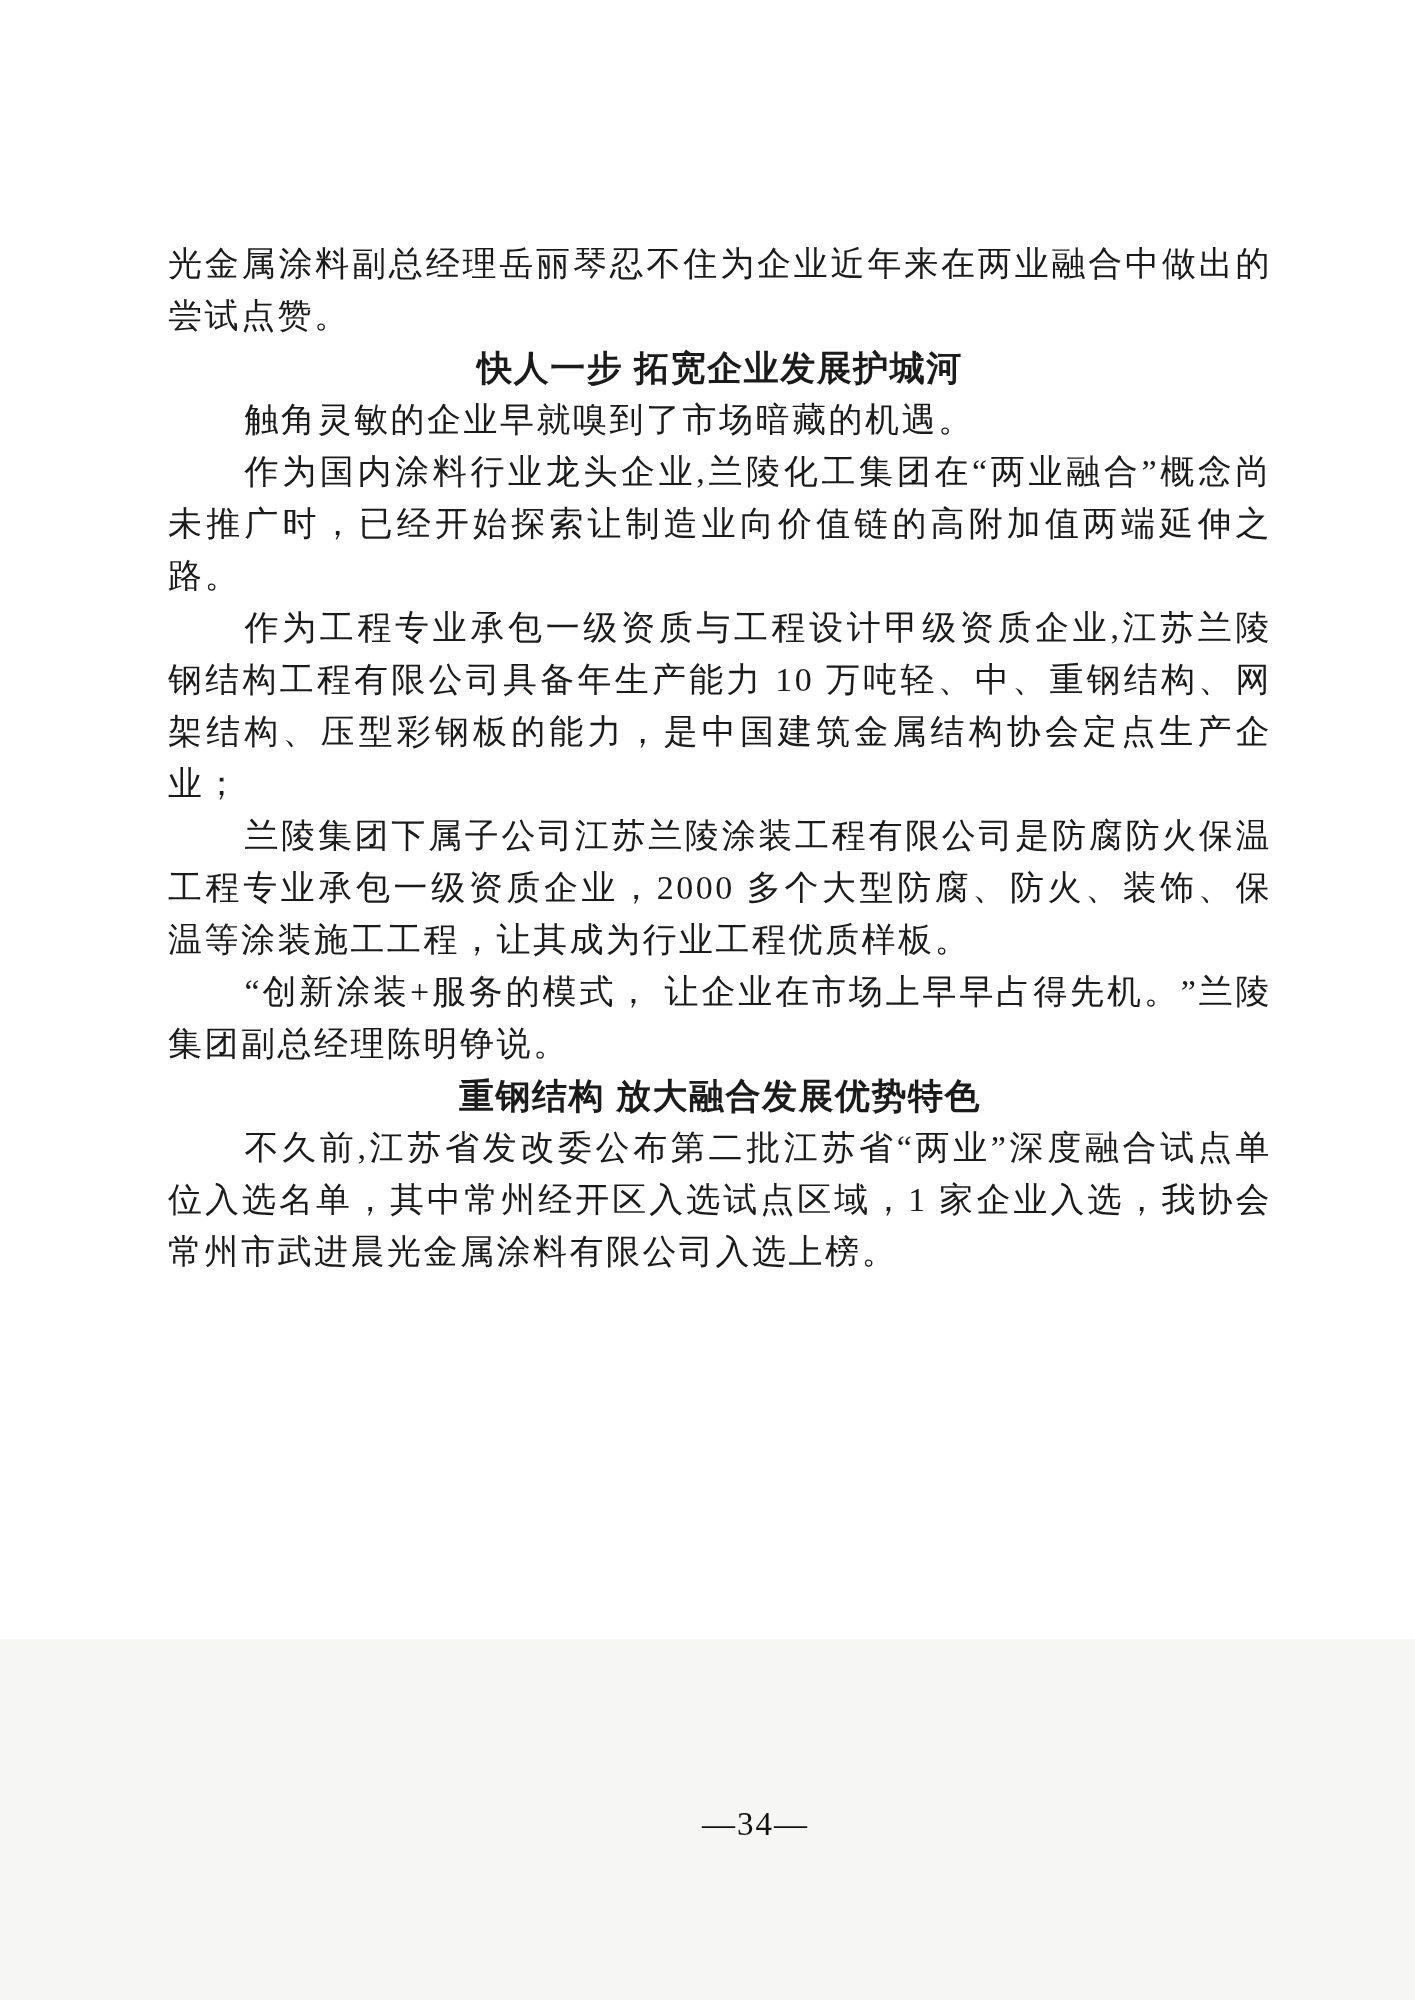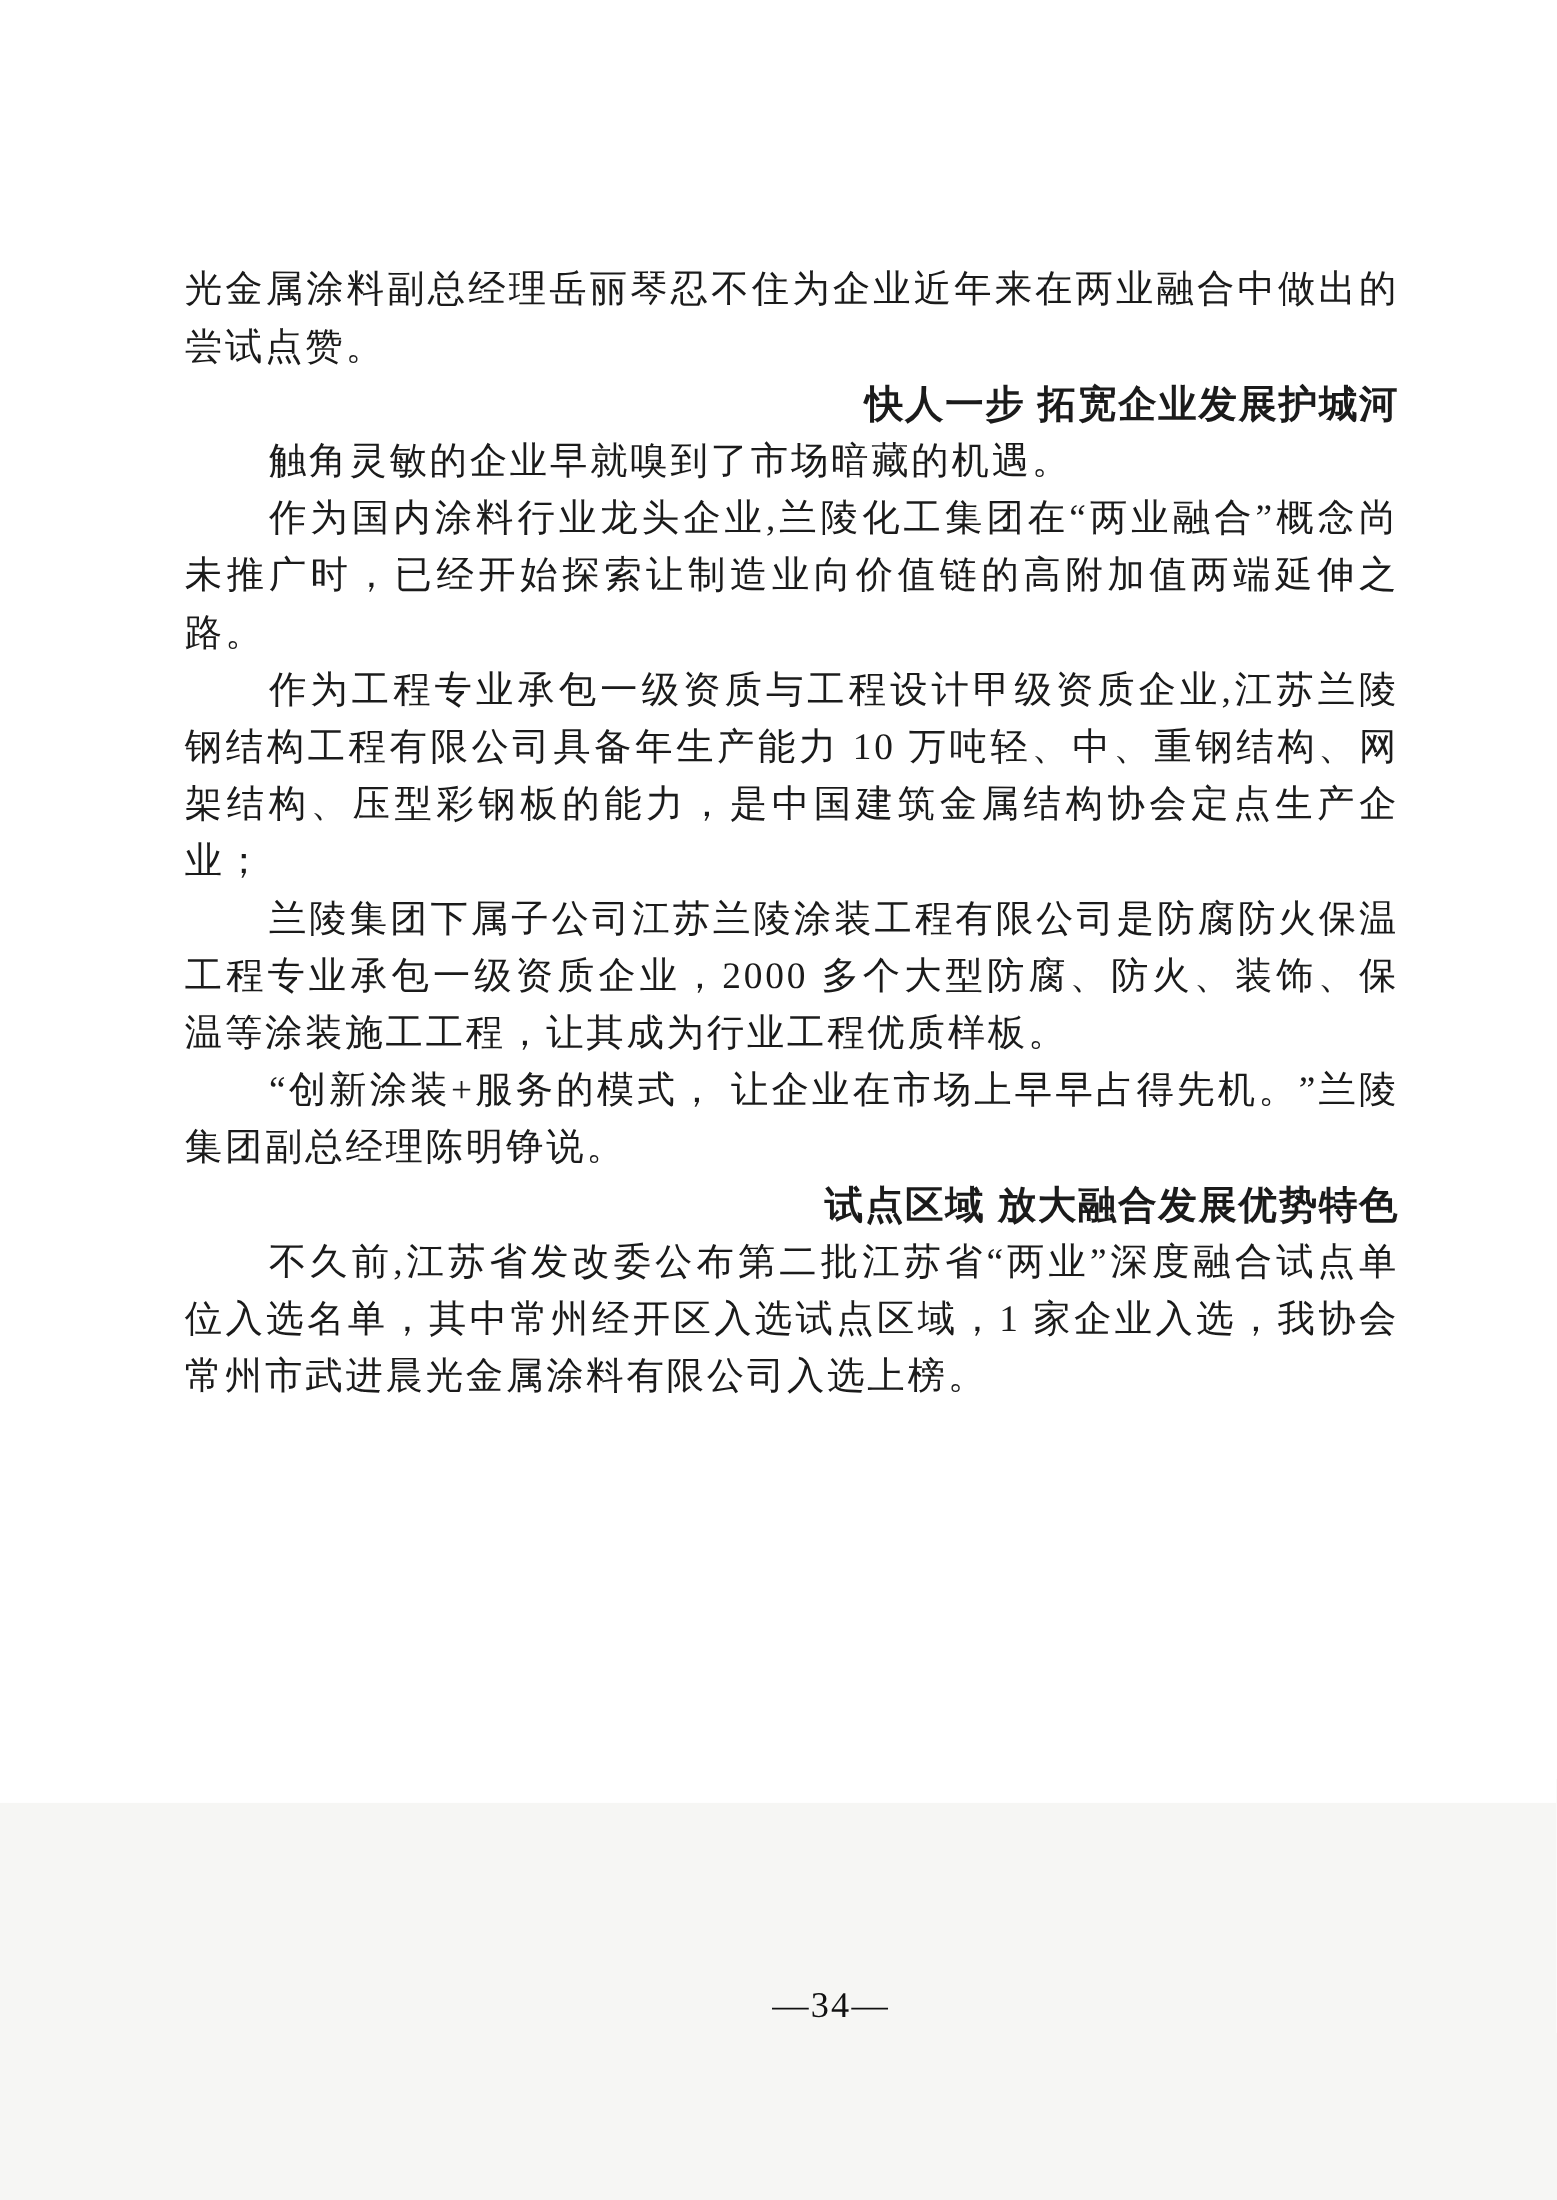--- a/index.html
+++ b/index.html
@@ -36,21 +36,21 @@
     word-break: break-all;
   }
   .content p.indent {
     text-indent: 2.25em;
   }
   .content h2.heading {
     font-family: "Liberation Sans", "DejaVu Sans", sans-serif;
     font-weight: 700;
     font-size: 35px;
     letter-spacing: 1.5px;
-    text-align: right;
+    text-align: center;
   }
   .footer {
     position: absolute;
     left: 0;
     top: 1806px;
     width: 100%;
     text-align: center;
     font-size: 33px;
     letter-spacing: 2px;
     color: #111111;
@@ -62,17 +62,17 @@
 
 <div class="page">
   <div class="content" id="paragraphs">
       <p class="">光金属涂料副总经理岳丽琴忍不住为企业近年来在两业融合中做出的尝试点赞。</p>
       <h2 class="heading">快人一步 拓宽企业发展护城河</h2>
       <p class="indent">触角灵敏的企业早就嗅到了市场暗藏的机遇。</p>
       <p class="indent">作为国内涂料行业龙头企业,兰陵化工集团在“两业融合”概念尚未推广时，已经开始探索让制造业向价值链的高附加值两端延伸之路。</p>
       <p class="indent">作为工程专业承包一级资质与工程设计甲级资质企业,江苏兰陵钢结构工程有限公司具备年生产能力 10 万吨轻、中、重钢结构、网架结构、压型彩钢板的能力，是中国建筑金属结构协会定点生产企业；</p>
       <p class="indent">兰陵集团下属子公司江苏兰陵涂装工程有限公司是防腐防火保温工程专业承包一级资质企业，2000 多个大型防腐、防火、装饰、保温等涂装施工工程，让其成为行业工程优质样板。</p>
       <p class="indent">“创新涂装+服务的模式， 让企业在市场上早早占得先机。”兰陵集团副总经理陈明铮说。</p>
-      <h2 class="heading">试点区域 放大融合发展优势特色</h2>
+      <h2 class="heading">重钢结构 放大融合发展优势特色</h2>
       <p class="indent">不久前,江苏省发改委公布第二批江苏省“两业”深度融合试点单位入选名单，其中常州经开区入选试点区域，1 家企业入选，我协会常州市武进晨光金属涂料有限公司入选上榜。</p>
     </div>
   <div class="footer">—34—</div>
 </div>
 
 </body></html>

